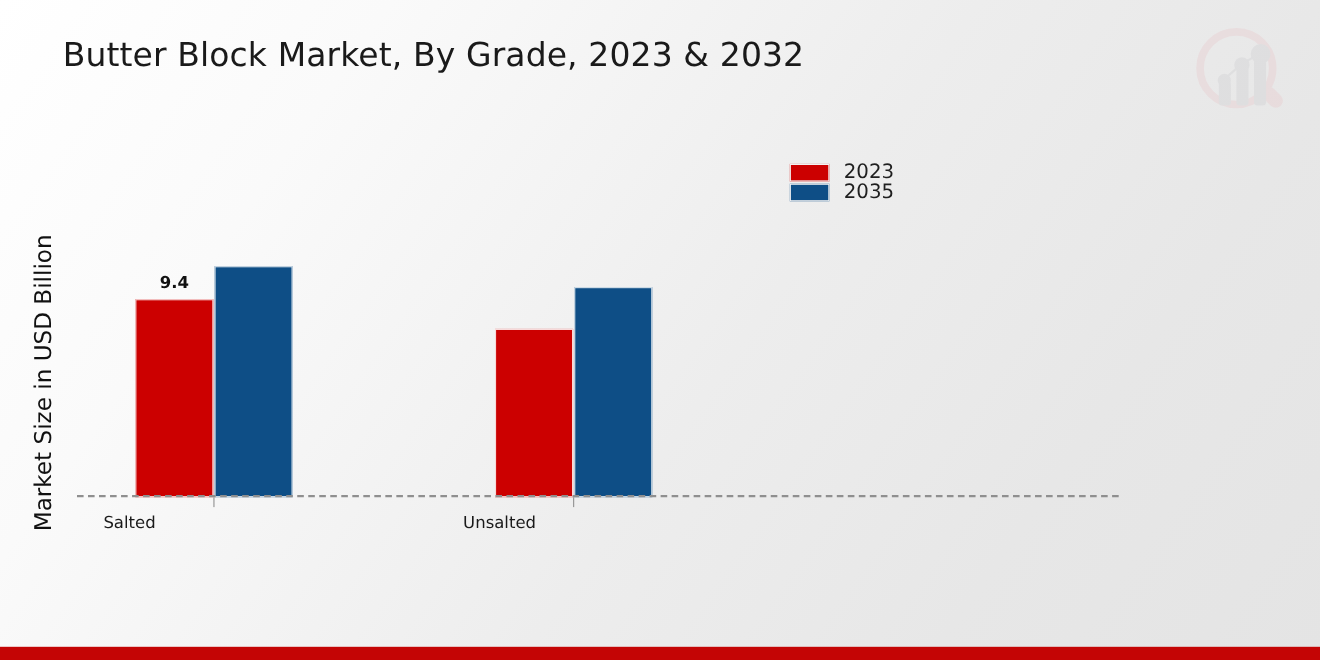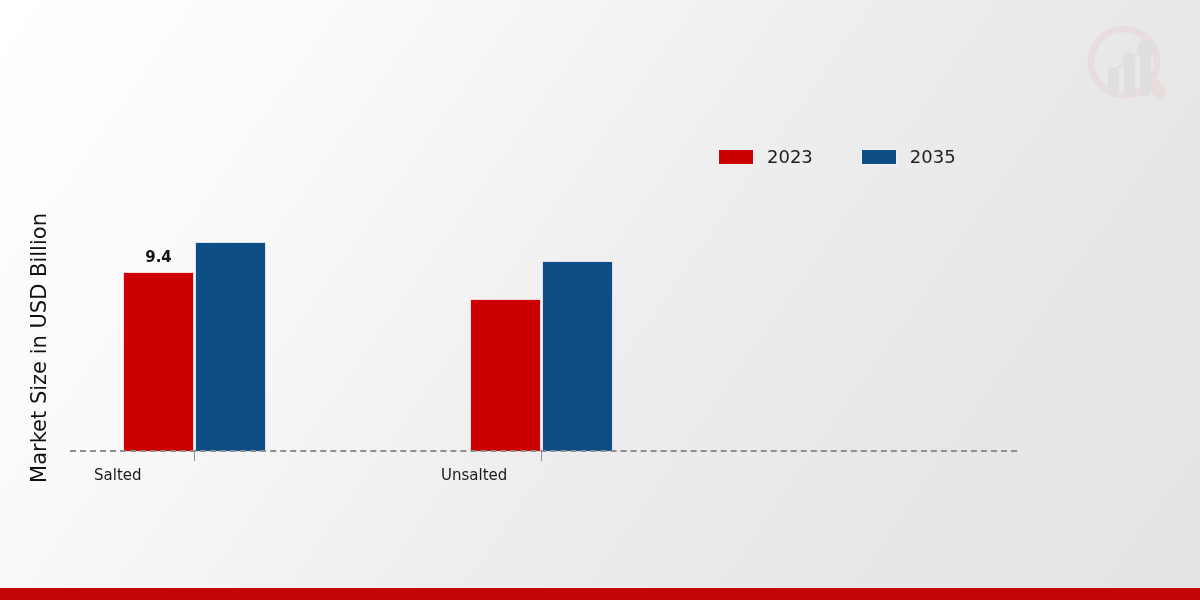--- a/index.html
+++ b/index.html
@@ -44,21 +44,21 @@
     opacity: 0.30;
   }
 
   
   #legend {
     position: absolute;
     left: 718px;
     top: 148px;
     display: flex;
     align-items: flex-start;
-    gap: 48px;
+    flex-direction: column;
   }
   .legend-item {
     display: flex;
     align-items: center;
     gap: 13px;
   }
   .legend-swatch {
     width: 36px;
     height: 16px;
     border: 1px solid #f2f2f2;
@@ -159,20 +159,21 @@
     width: 1200px;
     height: 12px;
     background: #c40505;
   }
 </style>
 </head>
 <body>
 
 <div id="page">
 
+  <div id="chart-title">Butter Block Market, By Grade, 2023 &amp; 2032</div>
 
   <div id="watermark">
     <svg viewBox="0 0 96 96" width="96" height="96" aria-hidden="true">
       <circle cx="44" cy="44" r="33" fill="none" stroke="#e8c2c6" stroke-width="7"></circle>
       <rect x="66" y="64" width="22" height="13" rx="6.5" fill="#e8c2c6" transform="rotate(45 77 70)"></rect>
       <rect x="28" y="56" width="11" height="22" rx="3" fill="#c9c9cd"></rect>
       <rect x="44" y="42" width="11" height="36" rx="3" fill="#c9c9cd"></rect>
       <rect x="60" y="33" width="11" height="45" rx="3" fill="#c9c9cd"></rect>
       <line x1="33" y1="54" x2="49" y2="40" stroke="#c9c9cd" stroke-width="2"></line>
       <line x1="49" y1="40" x2="65" y2="31" stroke="#c9c9cd" stroke-width="2"></line>
@@ -198,21 +199,21 @@
   <div id="plot">
 
     <div class="bar-group" style="left:53px;width:143px">
       <div class="bar bar-2023" style="height:180px"></div>
       <div class="bar bar-2032" style="height:210px"></div>
       <div class="bar-value" style="bottom:186px">9.4</div>
       <div class="tick"></div>
       <div class="cat-label">Salted</div>
     </div>
 
-    <div class="bar-group" style="left:400px;width:143px">
+    <div class="bar-group" style="left:380px;width:143px">
       <div class="bar bar-2023" style="height:153px"></div>
       <div class="bar bar-2032" style="height:191px"></div>
       <div class="tick"></div>
       <div class="cat-label">Unsalted</div>
     </div>
 
 
     <div id="baseline"></div>
   </div>
 

